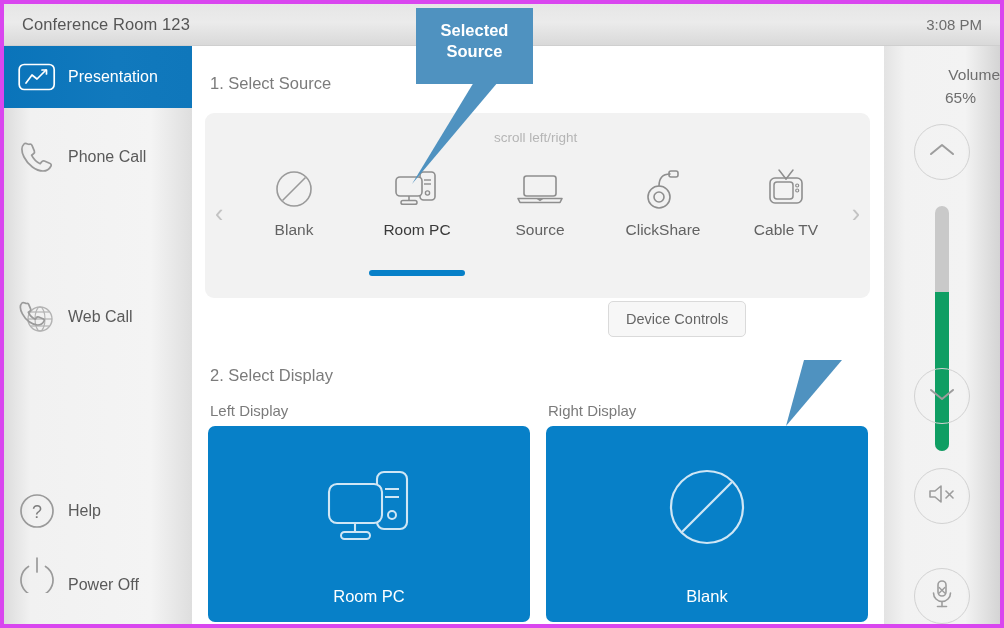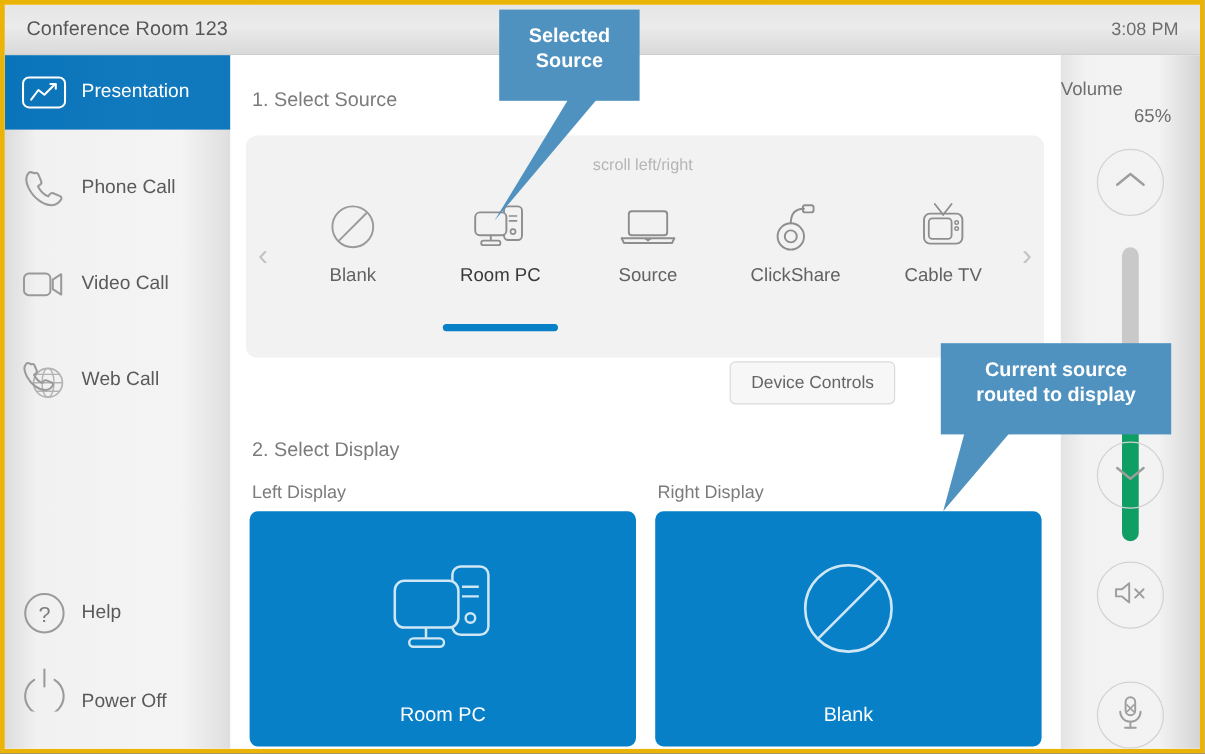--- a/index.html
+++ b/index.html
@@ -2,21 +2,21 @@
 <html><head>
 <meta charset="utf-8">
 <style>
   html,body{margin:0;padding:0;background:#3a3a3a;}
   *{box-sizing:border-box;}
   body{font-family:"Liberation Sans", sans-serif;}
 
   .screen{
     position:relative;width:1004px;height:628px;overflow:hidden;
     background:#ffffff;
-    border:4px solid #eab308;
+    border:4px solid #d946ef;
   }
 
   
   .topbar{
     position:absolute;left:0;top:0;width:996px;height:42px;
     background:linear-gradient(to bottom,#e6e6e6 0%,#ebebeb 45%,#d9d9d9 100%);
     border-bottom:1px solid #cfcfcf;
   }
   .room-title{
     position:absolute;left:18px;top:11px;font-size:16.5px;color:#565656;
@@ -89,21 +89,21 @@
     align-items:center;justify-content:center;
   }
   .disp-tile .tile-ico{flex:1;display:flex;align-items:center;justify-content:center;}
   .disp-tile .tile-name{font-size:16.5px;color:#ffffff;margin-bottom:16px;}
 
   
   .rail{
     position:absolute;right:0;top:42px;width:116px;height:578px;
     background:linear-gradient(to right,#e3e3e3 0%,#f2f2f2 18%,#f3f3f3 70%,#d4d4d4 100%);
   }
-  .vol-title{position:absolute;top:20px;width:116px;text-align:left;font-size:15.5px;color:#6e6e6e;}
+  .vol-title{position:absolute;top:20px;width:116px;text-align:right;font-size:15.5px;color:#6e6e6e;padding-left:34px;}
   .vol-pct{position:absolute;top:43px;width:108px;text-align:center;font-size:15.5px;color:#6e6e6e;padding-left:45px;}
   .rbtn{
     position:absolute;left:30px;width:56px;height:56px;border-radius:50%;
     border:1px solid #d2d2d2;background:transparent;
     display:flex;align-items:center;justify-content:center;
   }
   .vol-track{
     position:absolute;left:51px;top:160px;width:14px;height:245px;
     border-radius:7px;background:#c9c9c9;overflow:hidden;
   }
@@ -141,29 +141,20 @@
 
     <div class="side-item" style="top:80px;">
       <span class="side-ico">
         <svg width="38" height="34" viewBox="0 0 38 34">
           <path d="M6 4 C3 7 3 11 6 17 C10 25 18 31 25 31 C29 31 32 28 33 26 C33.6 24.8 33 23.8 31.6 23.2 L26.4 21 C25.2 20.5 24.2 20.9 23.5 21.9 L22.2 23.7 C18.8 22.2 15.2 18.6 13.6 15.2 L15.5 13.8 C16.5 13.1 16.8 12.1 16.3 10.9 L14.1 5.7 C13.5 4.3 12.5 3.7 11.3 4.3 C10.2 4.8 7.8 2.2 6 4 Z" fill="none" stroke="#9a9a9a" stroke-width="1.7" stroke-linejoin="round"></path>
         </svg>
       </span>
       <span class="side-label">Phone Call</span>
     </div>
 
-    <div class="side-item" style="top:160px;">
-      <span class="side-ico">
-        <svg width="38" height="28" viewBox="0 0 38 28">
-          <rect x="2" y="5" width="22" height="18" rx="4" fill="none" stroke="#9a9a9a" stroke-width="1.7"></rect>
-          <path d="M26 10 L33 5.5 L33 22.5 L26 18 Z" fill="none" stroke="#9a9a9a" stroke-width="1.7" stroke-linejoin="round"></path>
-        </svg>
-      </span>
-      <span class="side-label">Video Call</span>
-    </div>
 
     <div class="side-item" style="top:240px;">
       <span class="side-ico">
         <svg width="38" height="34" viewBox="0 0 38 34">
           <circle cx="22" cy="19" r="12" fill="none" stroke="#b3b3b3" stroke-width="1.4"></circle>
           <ellipse cx="22" cy="19" rx="5" ry="12" fill="none" stroke="#b3b3b3" stroke-width="1.2"></ellipse>
           <line x1="10" y1="19" x2="34" y2="19" stroke="#b3b3b3" stroke-width="1.2"></line>
           <line x1="12.5" y1="12" x2="31.5" y2="12" stroke="#b3b3b3" stroke-width="1.2"></line>
           <line x1="12.5" y1="26" x2="31.5" y2="26" stroke="#b3b3b3" stroke-width="1.2"></line>
           <path d="M4 3 C1.6 5.4 1.8 9 4.4 13.8 C7.8 20.2 14 25 19.6 25 C22.8 25 25.2 22.8 26 21 C26.5 20 26 19.2 24.9 18.7 L20.7 17 C19.7 16.6 18.9 16.9 18.3 17.7 L17.3 19.2 C14.5 18 11.6 15.1 10.4 12.3 L11.9 11.2 C12.7 10.6 13 9.8 12.6 8.8 L10.8 4.6 C10.3 3.5 9.5 3 8.5 3.5 C7.6 3.9 5.5 1.5 4 3 Z" fill="none" stroke="#9a9a9a" stroke-width="1.7" stroke-linejoin="round"></path>
@@ -355,23 +346,17 @@
   <div class="callout" style="left:412px;top:4px;width:117px;height:76px;">
     <span class="ctxt">
       <span>Selected</span><br>
       <span>Source</span>
     </span>
   </div>
   <svg style="position:absolute;left:398px;top:78px;" width="110" height="110">
     <polygon points="72,0 96,0 10,102" fill="#4f92c0"></polygon>
   </svg>
 
-  <div class="callout" style="left:780px;top:282px;width:192px;height:76px;">
-    <span class="ctxt">
-      <span>Current source</span><br>
-      <span>routed to display</span>
-    </span>
-  </div>
   <svg style="position:absolute;left:778px;top:356px;" width="120" height="72">
     <polygon points="22,0 60,0 4,66" fill="#4f92c0"></polygon>
   </svg>
 
 </div>
 
 </body></html>

